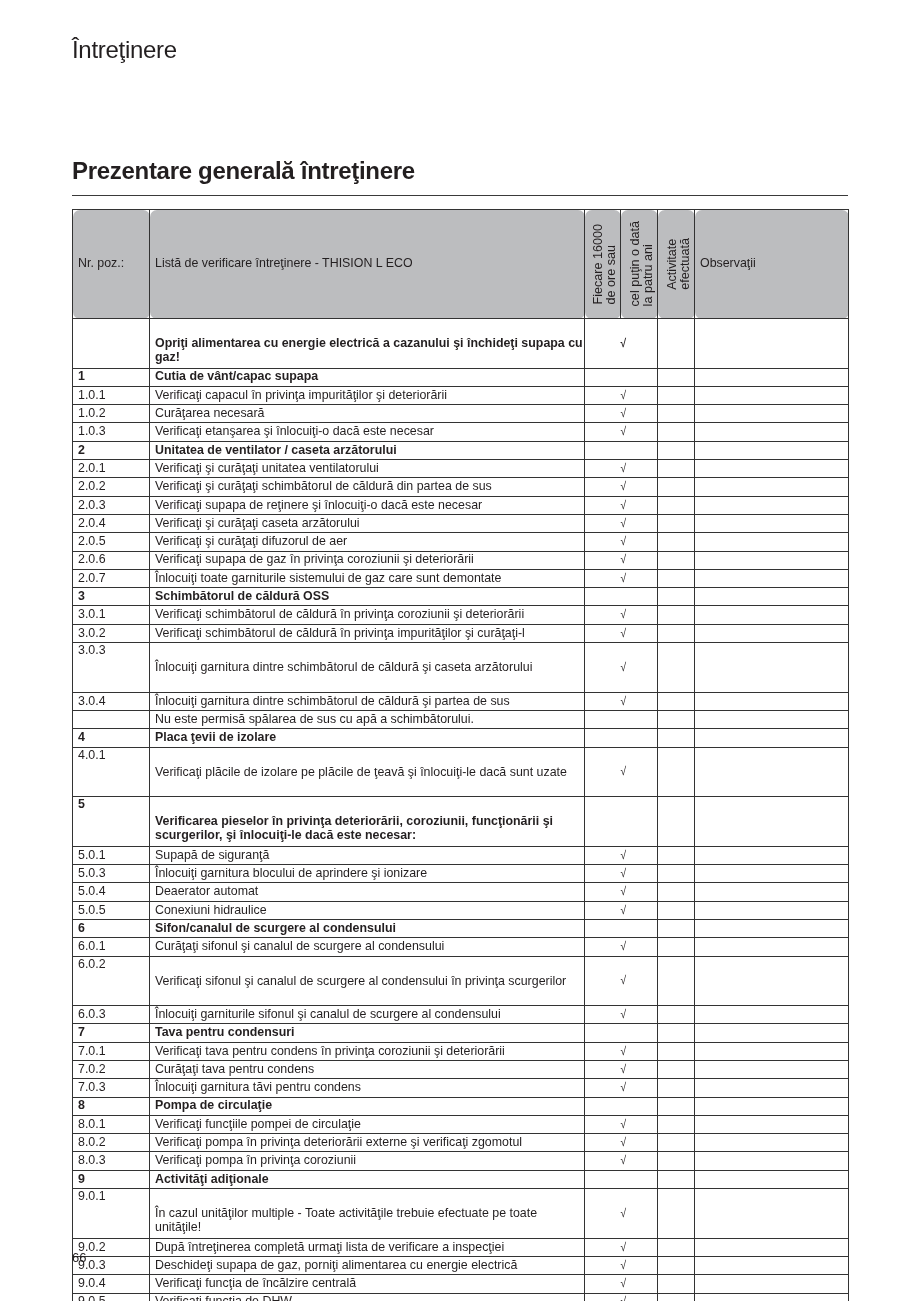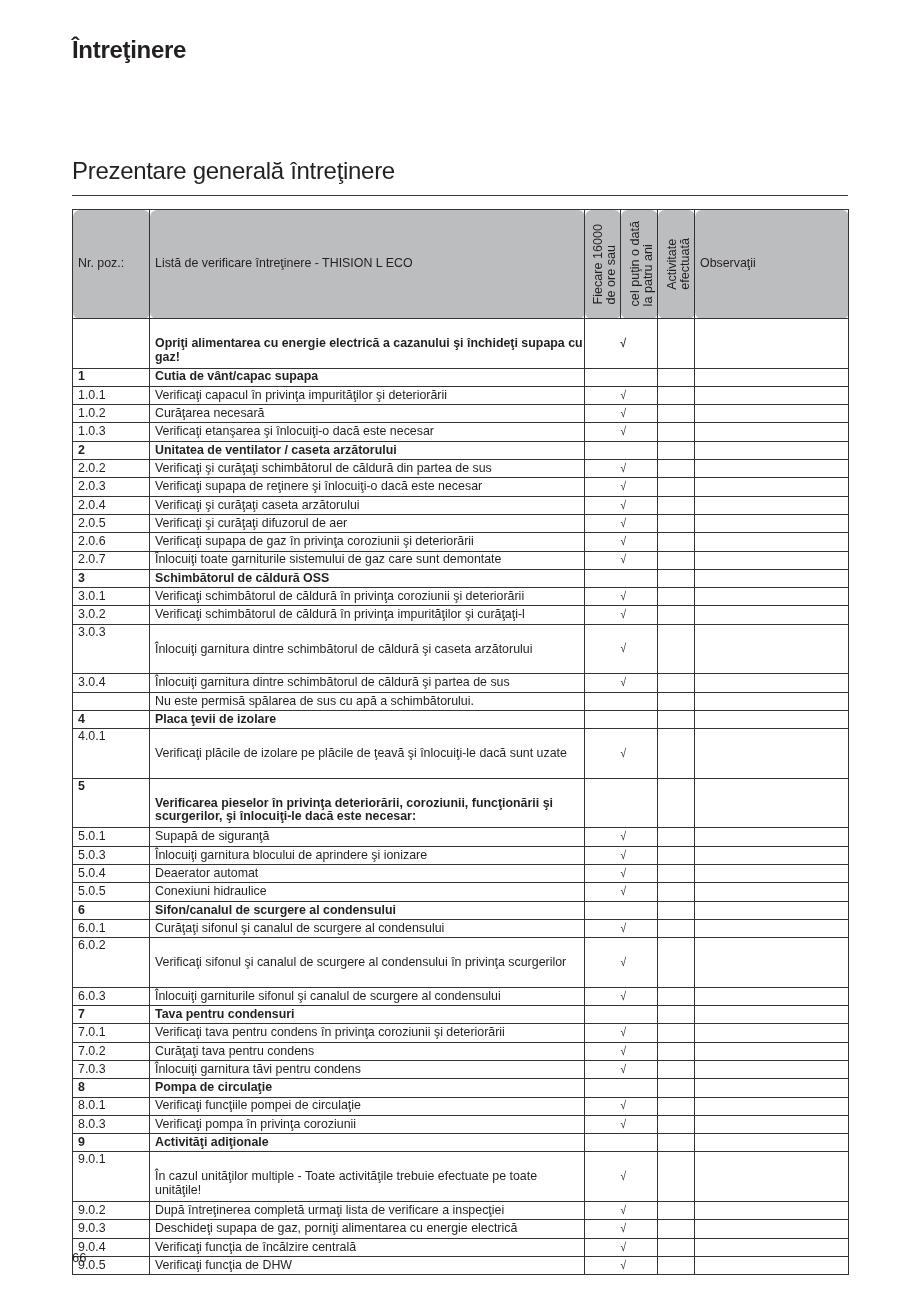--- a/index.html
+++ b/index.html
@@ -1,18 +1,18 @@
 <!DOCTYPE html>
 <html><head>
 <meta charset="utf-8">
 <style>
   html, body { margin: 0; padding: 0; background: #ffffff; }
   body { width: 920px; height: 1301px; position: relative; font-family: "Liberation Sans", sans-serif; color: #231f20; overflow: hidden; }
-  .h1 { position: absolute; left: 72px; top: 36px; font-size: 24px; font-weight: bold; letter-spacing: -0.3px; margin: 0; }
-  .h2 { position: absolute; left: 72px; top: 157px; font-size: 24px; font-weight: normal; letter-spacing: -0.3px; margin: 0; }
+  .h1 { position: absolute; left: 72px; top: 36px; font-size: 24px; font-weight: normal; letter-spacing: -0.3px; margin: 0; }
+  .h2 { position: absolute; left: 72px; top: 157px; font-size: 24px; font-weight: bold; letter-spacing: -0.3px; margin: 0; }
   .rule { position: absolute; left: 72px; top: 195px; width: 776px; height: 0; border-top: 1.5px solid #3a3a3a; }
   table.maint { position: absolute; left: 72px; top: 209px; width: 776px; border-collapse: collapse; table-layout: fixed; font-size: 12.4px; }
   table.maint td, table.maint th { border: 1.4px solid #333; padding: 0 0 0 5px; line-height: 13.5px; vertical-align: middle; }
   table.maint thead th { background: #bcbdbf; font-weight: normal; height: 108px; text-align: left; border-radius: 7px; }
   th.vert { padding: 0 0 2px 0; vertical-align: bottom; }
   th.vert div { writing-mode: vertical-rl; transform: rotate(180deg); font-size: 12.6px; line-height: 12.6px; margin: 0 auto; white-space: pre; text-align: left; }
   th.obs { vertical-align: bottom; padding-bottom: 2px; }
   tbody tr.single td { height: 17.3px; }
   tbody tr.double td { height: 30.6px; }
   tbody tr.double td.desc { vertical-align: top; padding-top: 18px; }
@@ -94,20 +94,27 @@
         <td></td>
       </tr>
       <tr class="single section">
         <td class="num">2</td>
         <td class="desc">Unitatea de ventilator /  caseta arzătorului</td>
         <td class="chk" colspan="2"></td>
         <td></td>
         <td></td>
       </tr>
       <tr class="single">
+        <td class="num">2.0.1</td>
+        <td class="desc">Verificaţi şi curăţaţi unitatea ventilatorului</td>
+        <td class="chk" colspan="2"><span>√</span></td>
+        <td></td>
+        <td></td>
+      </tr>
+      <tr class="single">
         <td class="num">2.0.2</td>
         <td class="desc">Verificaţi şi curăţaţi schimbătorul de căldură din partea de sus</td>
         <td class="chk" colspan="2"><span>√</span></td>
         <td></td>
         <td></td>
       </tr>
       <tr class="single">
         <td class="num">2.0.3</td>
         <td class="desc">Verificaţi supapa de reţinere şi înlocuiţi-o dacă este necesar</td>
         <td class="chk" colspan="2"><span>√</span></td>
@@ -292,20 +299,27 @@
       <tr class="single section">
         <td class="num">8</td>
         <td class="desc">Pompa de circulaţie</td>
         <td class="chk" colspan="2"></td>
         <td></td>
         <td></td>
       </tr>
       <tr class="single">
         <td class="num">8.0.1</td>
         <td class="desc">Verificaţi funcţiile pompei de circulaţie</td>
+        <td class="chk" colspan="2"><span>√</span></td>
+        <td></td>
+        <td></td>
+      </tr>
+      <tr class="single">
+        <td class="num">8.0.2</td>
+        <td class="desc">Verificaţi pompa în privinţa deteriorării externe şi verificaţi zgomotul</td>
         <td class="chk" colspan="2"><span>√</span></td>
         <td></td>
         <td></td>
       </tr>
       <tr class="single">
         <td class="num">8.0.3</td>
         <td class="desc">Verificaţi pompa în privinţa coroziunii</td>
         <td class="chk" colspan="2"><span>√</span></td>
         <td></td>
         <td></td>

